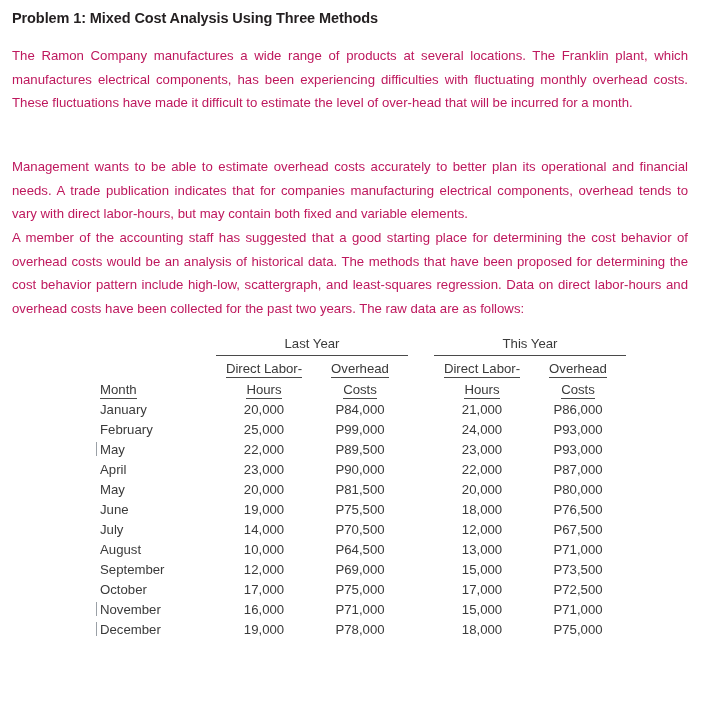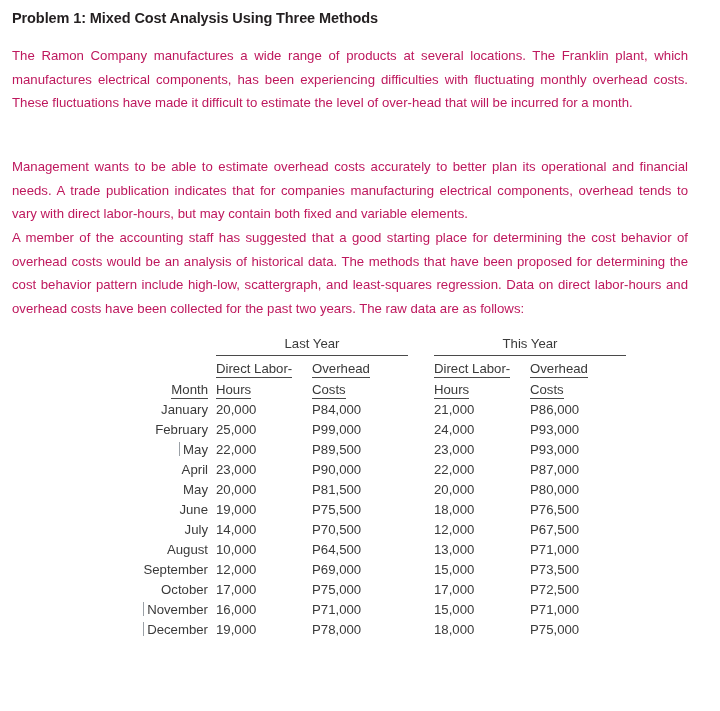--- a/index.html
+++ b/index.html
@@ -59,22 +59,22 @@
     font-size: 13.2px;
     color: #3a3a3a;
   }
   table.data td, table.data th {
     padding: 0;
     font-weight: normal;
     vertical-align: bottom;
     white-space: nowrap;
   }
   
-  .c-month  { width: 108px; text-align: right; padding-right: 8px !important; }
-  .c-num    { width: 96px; }
+  .c-month  { width: 108px; padding-right: 8px !important; }
+  .c-num    { width: 96px; text-align: center; }
   .c-mid    { width: 26px; }
 
   
   .grp-row td { height: 21px; line-height: 21px; text-align: center; }
   .grp-label {
     display: block;
     text-align: center;
     border-bottom: 1.3px solid #4a4a4a;
     padding-bottom: 2px;
     line-height: 18px;

